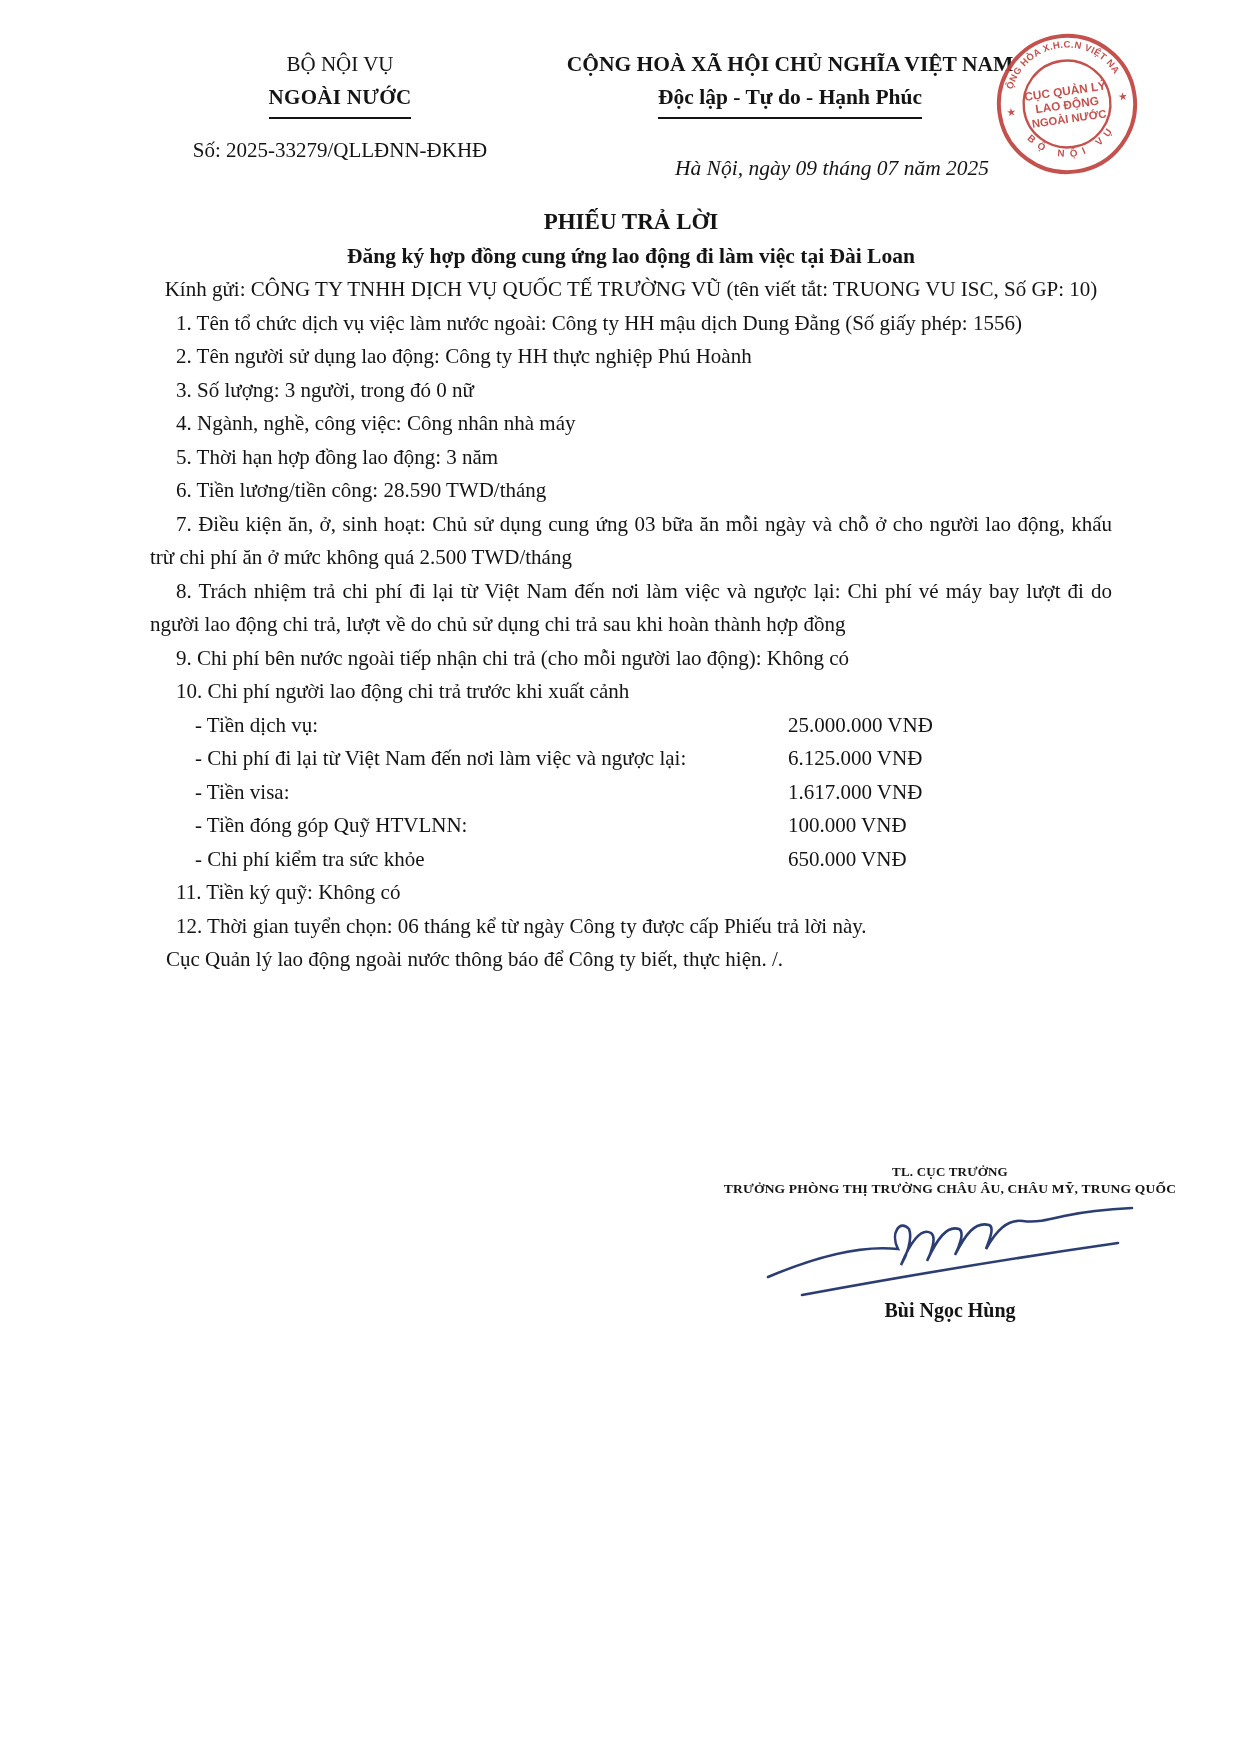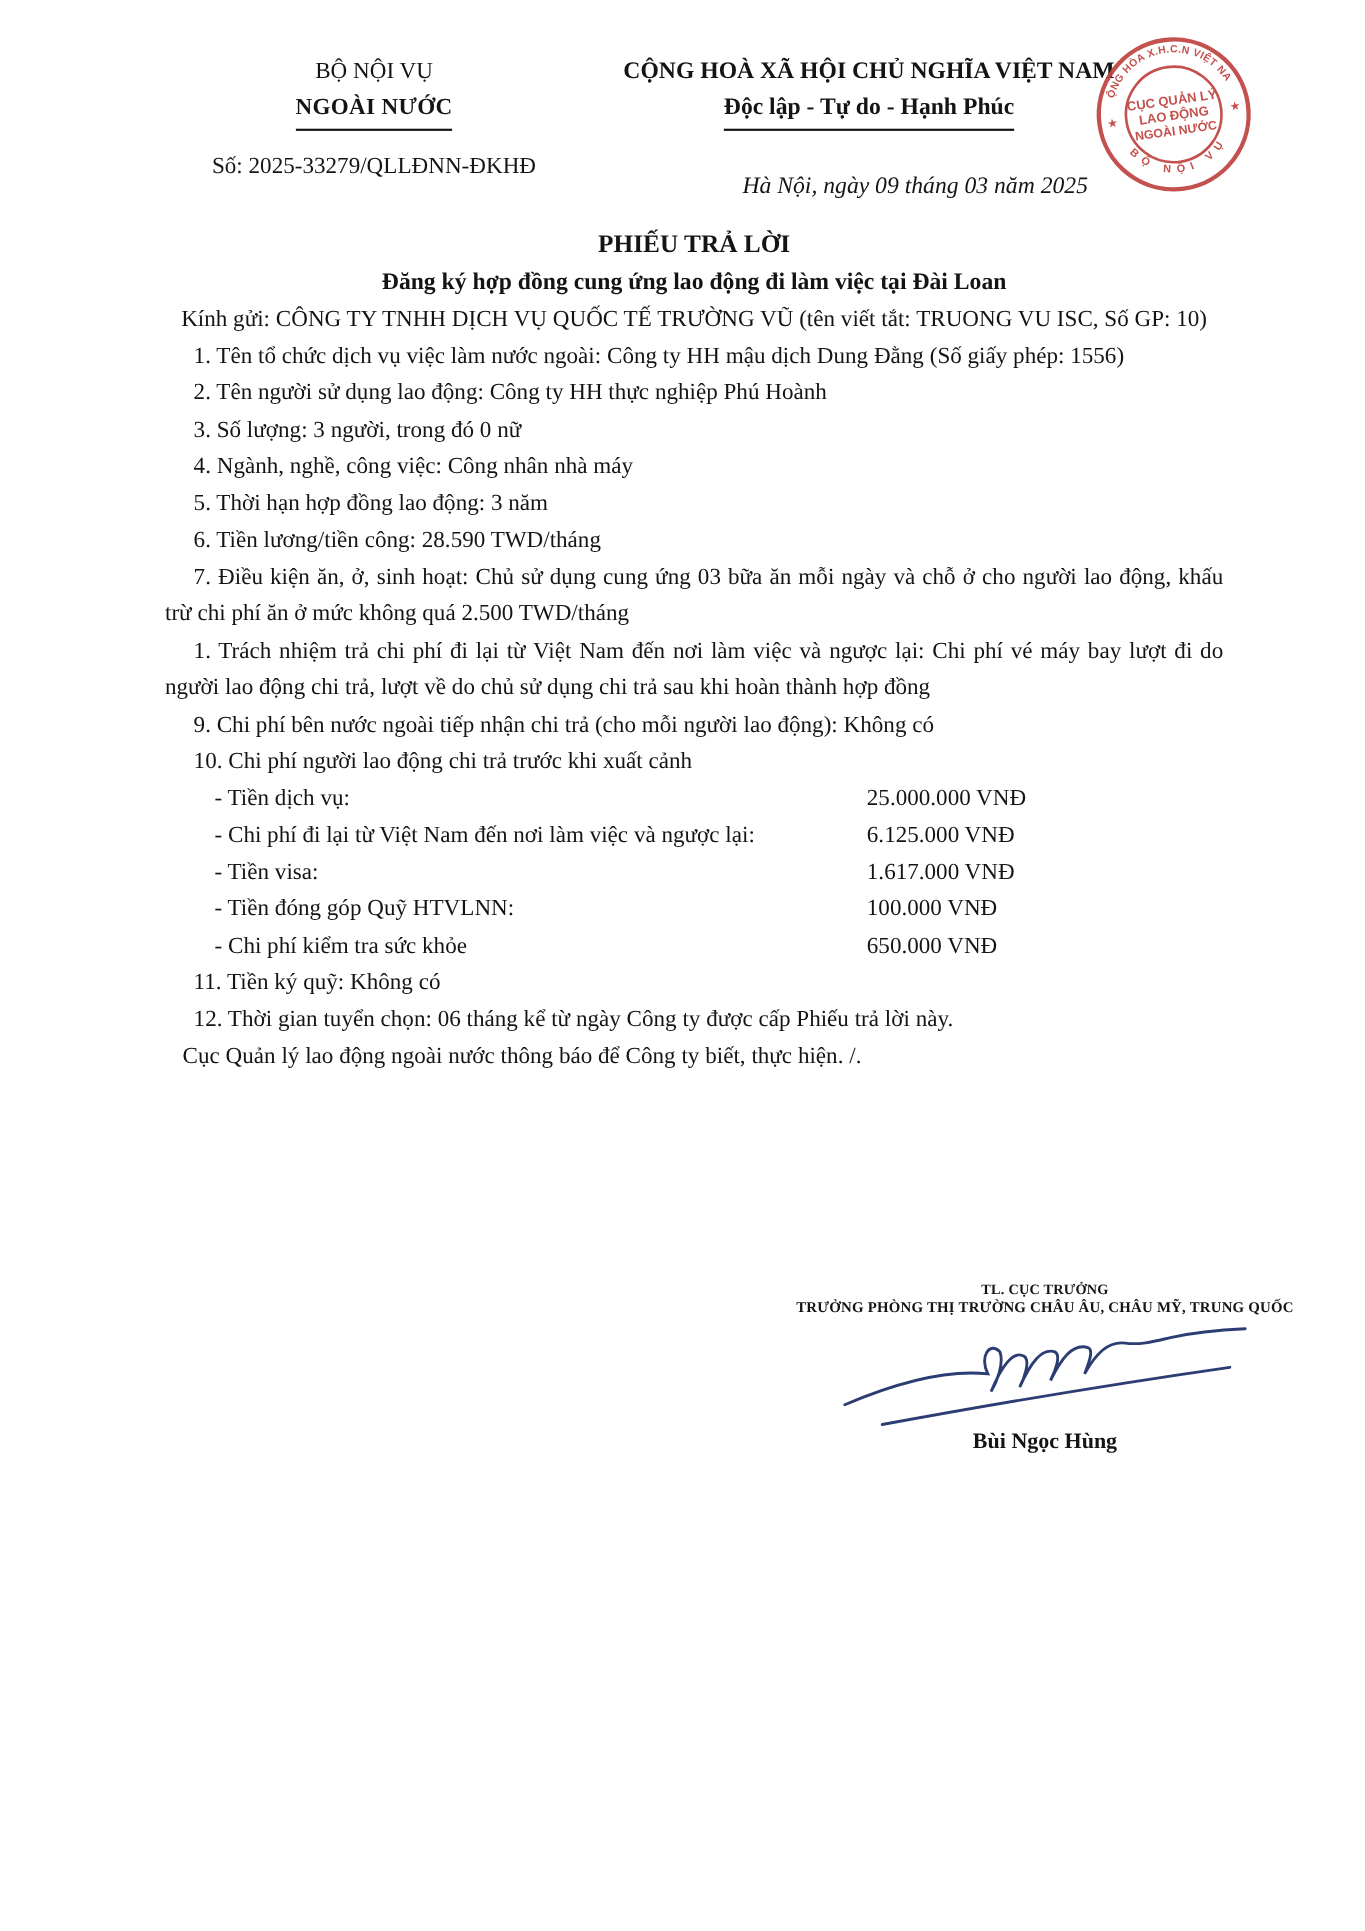--- a/index.html
+++ b/index.html
@@ -56,36 +56,36 @@
 
     <div class="hdr">
       <div class="hdr-left">
         <div class="org-top">BỘ NỘI VỤ</div>
         <div class="org-bold"><span class="u">NGOÀI NƯỚC</span></div>
         <div class="doc-number">Số: 2025-33279/QLLĐNN-ĐKHĐ</div>
       </div>
       <div class="hdr-right">
         <div class="nation">CỘNG HOÀ XÃ HỘI CHỦ NGHĨA VIỆT NAM</div>
         <div class="motto"><span class="u">Độc lập - Tự do - Hạnh Phúc</span></div>
-        <div class="issue-date">Hà Nội, ngày 09 tháng 03 năm 2025</div>
+        <div class="issue-date">Hà Nội, ngày 09 tháng 07 năm 2025</div>
       </div>
     </div>
 
     <div class="title">PHIẾU TRẢ LỜI</div>
     <div class="subtitle">Đăng ký hợp đồng cung ứng lao động đi làm việc tại Đài Loan</div>
     <p class="recipient body-text">Kính gửi: CÔNG TY TNHH DỊCH VỤ QUỐC TẾ TRƯỜNG VŨ (tên viết tắt: TRUONG VU ISC, Số GP: 10)</p>
 
     <p class="body-text item">1. Tên tổ chức dịch vụ việc làm nước ngoài: Công ty HH mậu dịch Dung Đằng (Số giấy phép: 1556)</p>
     <p class="body-text item">2. Tên người sử dụng lao động: Công ty HH thực nghiệp Phú Hoành</p>
     <p class="body-text item">3. Số lượng: 3 người, trong đó 0 nữ</p>
     <p class="body-text item">4. Ngành, nghề, công việc: Công nhân nhà máy</p>
     <p class="body-text item">5. Thời hạn hợp đồng lao động: 3 năm</p>
     <p class="body-text item">6. Tiền lương/tiền công: 28.590 TWD/tháng</p>
     <p class="body-text item">7. Điều kiện ăn, ở, sinh hoạt: Chủ sử dụng cung ứng 03 bữa ăn mỗi ngày và chỗ ở cho người lao động, khấu trừ chi phí ăn ở mức không quá 2.500 TWD/tháng</p>
-    <p class="body-text item">1. Trách nhiệm trả chi phí đi lại từ Việt Nam đến nơi làm việc và ngược lại: Chi phí vé máy bay lượt đi do người lao động chi trả, lượt về do chủ sử dụng chi trả sau khi hoàn thành hợp đồng</p>
+    <p class="body-text item">8. Trách nhiệm trả chi phí đi lại từ Việt Nam đến nơi làm việc và ngược lại: Chi phí vé máy bay lượt đi do người lao động chi trả, lượt về do chủ sử dụng chi trả sau khi hoàn thành hợp đồng</p>
     <p class="body-text item">9. Chi phí bên nước ngoài tiếp nhận chi trả (cho mỗi người lao động): Không có</p>
     <p class="body-text item">10. Chi phí người lao động chi trả trước khi xuất cảnh</p>
 
     <div class="body-text fee-row">
       <span class="fee-label">- Tiền dịch vụ:</span>
       <span class="fee-amount">25.000.000 VNĐ</span>
     </div>
     <div class="body-text fee-row">
       <span class="fee-label">- Chi phí đi lại từ Việt Nam đến nơi làm việc và ngược lại:</span>
       <span class="fee-amount">6.125.000 VNĐ</span>

